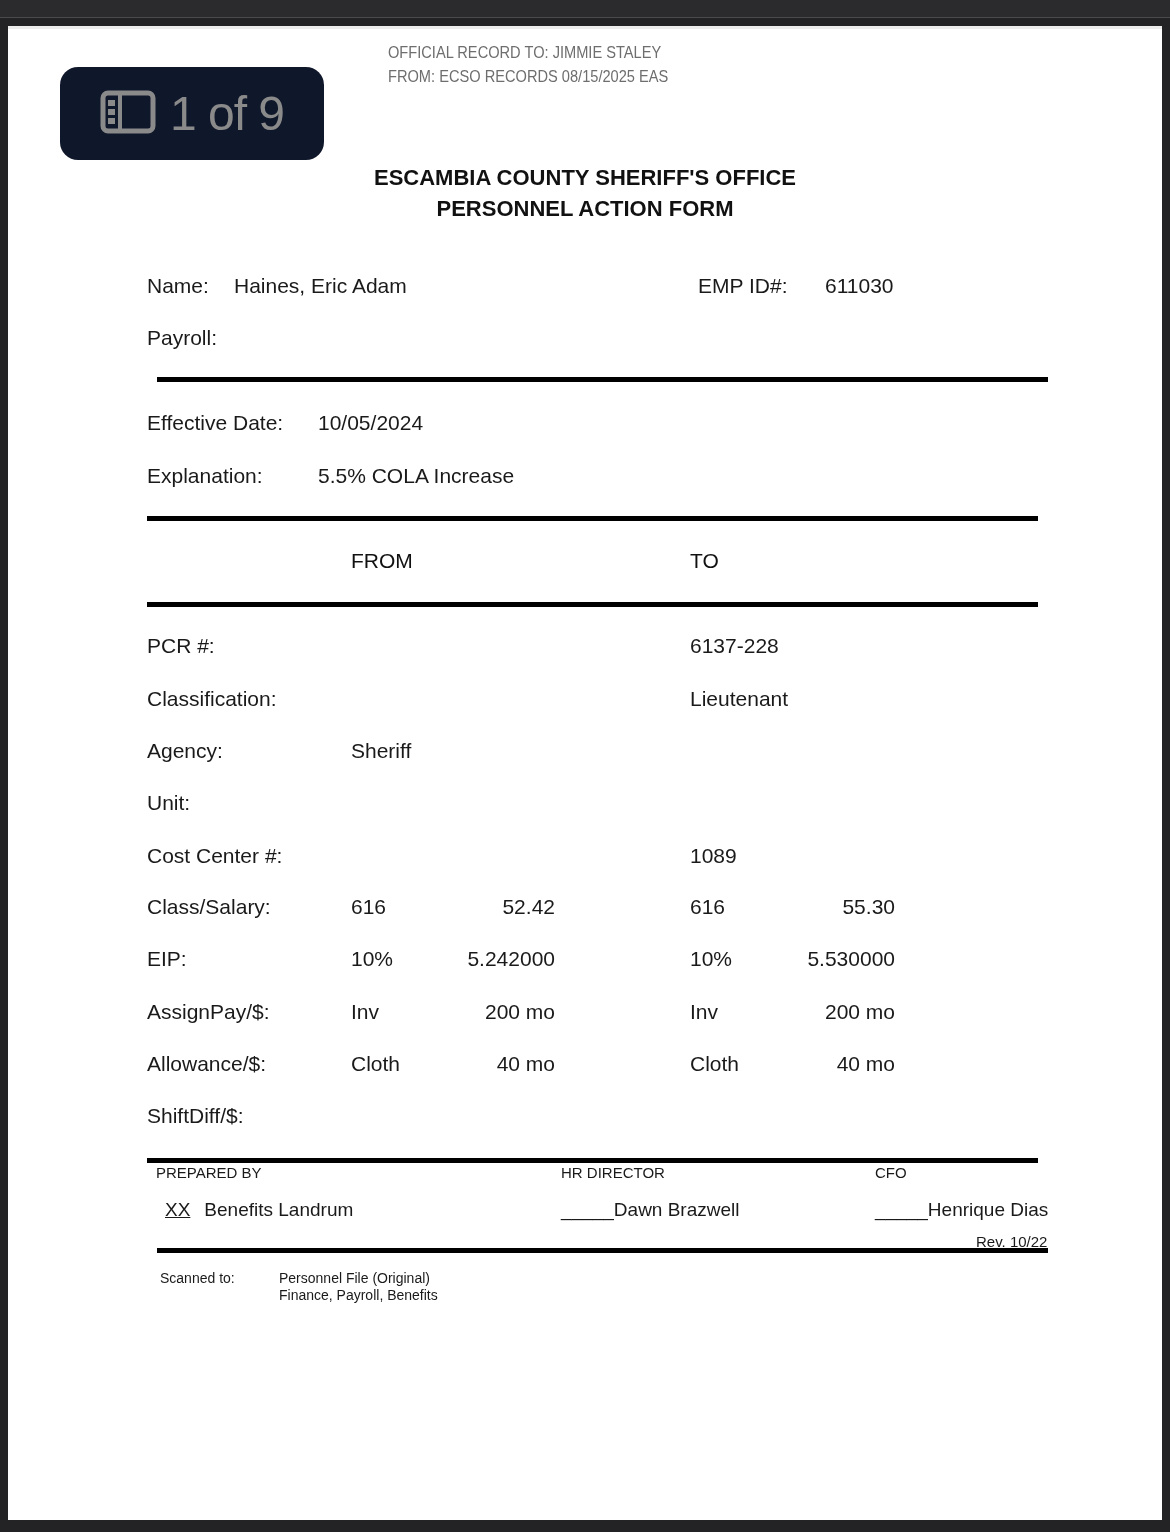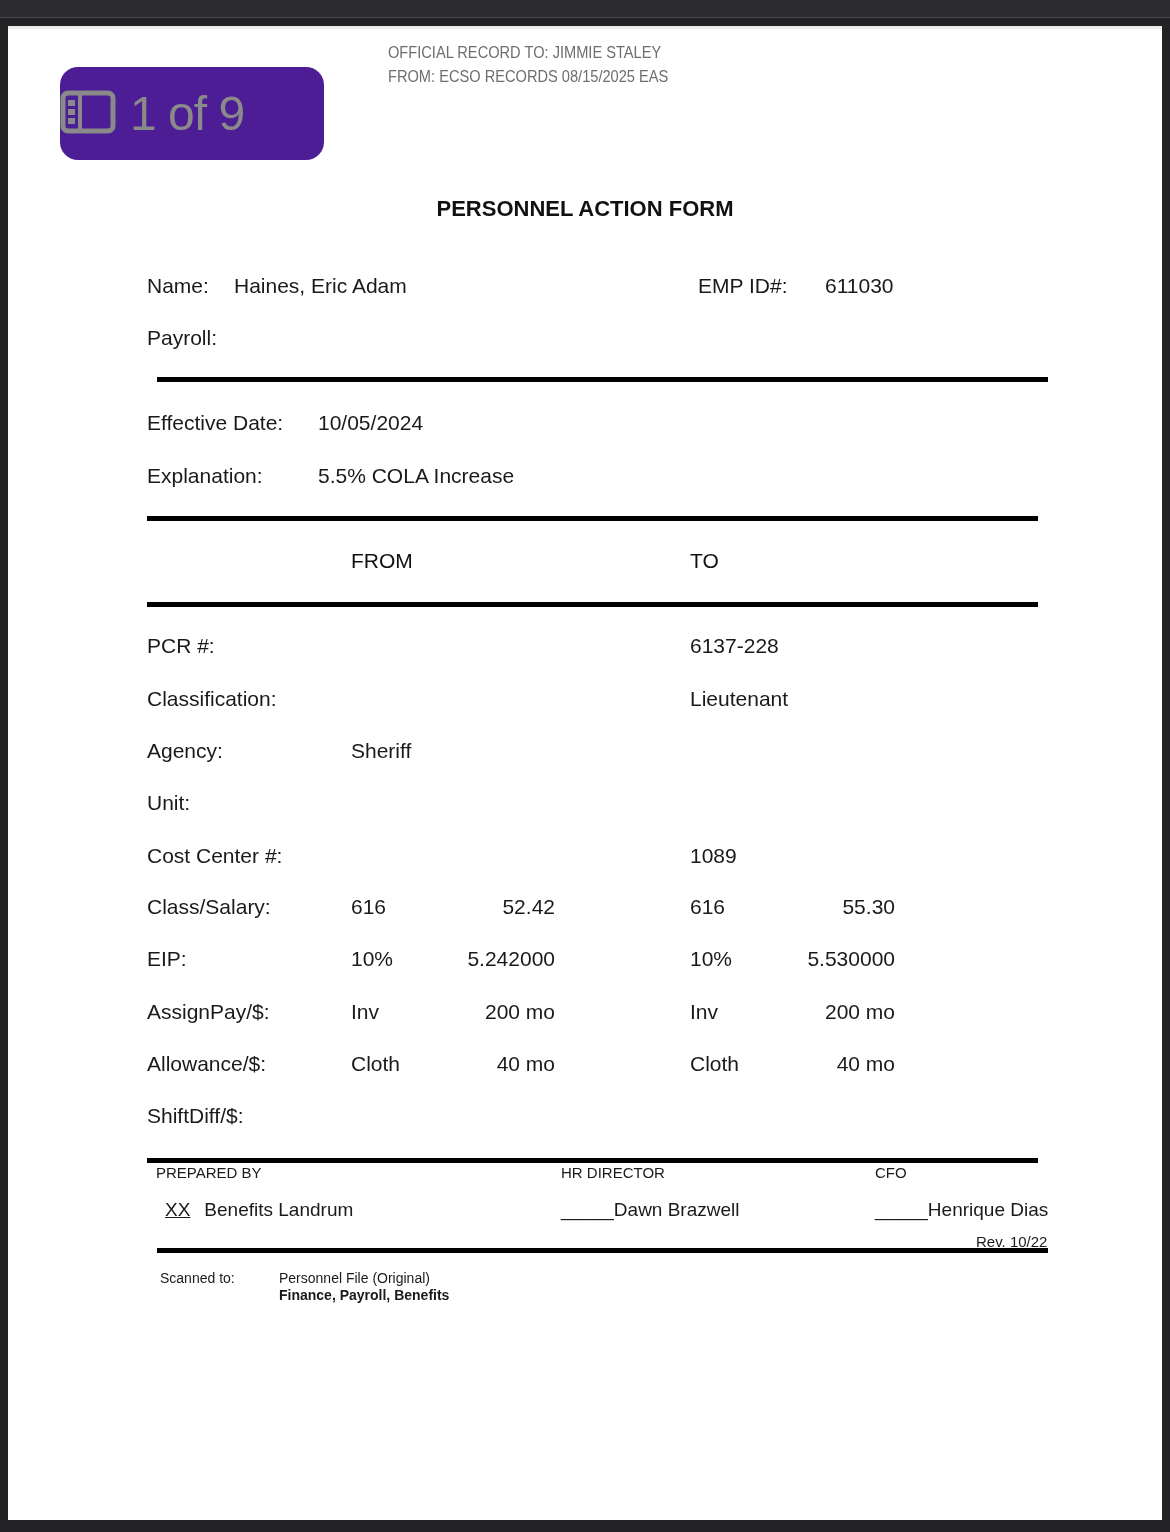--- a/index.html
+++ b/index.html
@@ -17,22 +17,22 @@
   }
   .page {
     position: absolute; left: 8px; top: 26px; width: 1154px; height: 1494px;
     background: #ffffff;
     border-top: 3px solid #ececec;
     box-sizing: border-box;
   }
   .abs { position: absolute; white-space: nowrap; }
   .badge {
     position: absolute; left: 52px; top: 38px; width: 264px; height: 93px;
-    background: #4c1d95; border-radius: 18px;
-    display: flex; align-items: center; gap: 14px;
+    background: #0f172a; border-radius: 18px;
+    display: flex; align-items: center; justify-content: center; gap: 14px;
   }
   .badge-text { font-size: 48px; color: #8a8a8a; font-weight: 500; letter-spacing: -1px; }
   .stamp { font-family: "Liberation Sans Narrow", "Liberation Sans", sans-serif; font-size: 17px; color: #6e6e6e; line-height: 24px; transform: scaleX(0.86); transform-origin: left top; }
   .title { font-weight: bold; font-size: 22px; color: #111; text-align: center; width: 1154px; left: 0; }
   .txt { font-size: 21px; color: #1a1a1a; }
   .hdr { font-size: 21px; color: #111; font-weight: normal; }
   .small { font-size: 15px; color: #1a1a1a; }
   .rule { position: absolute; height: 5px; background: #000; }
   .right { text-align: right; }
   .ul { text-decoration: underline; }
@@ -53,20 +53,21 @@
         <rect x="8" y="19" width="7" height="6" fill="#8a8a8a"></rect>
         <rect x="8" y="28" width="7" height="6" fill="#8a8a8a"></rect>
       </svg>
     </span>
     <span class="badge-text">1 of 9</span>
   </div>
 
   <div class="abs stamp" style="left:380px; top:12px;">OFFICIAL RECORD TO: JIMMIE STALEY</div>
   <div class="abs stamp" style="left:380px; top:36px;">FROM: ECSO RECORDS 08/15/2025 EAS</div>
 
+  <div class="abs title" style="top:136px;">ESCAMBIA COUNTY SHERIFF'S OFFICE</div>
   <div class="abs title" style="top:167px;">PERSONNEL ACTION FORM</div>
 
   <div class="abs txt" style="left:139px; top:245px;">Name:</div>
   <div class="abs txt" style="left:226px; top:245px;">Haines, Eric Adam</div>
   <div class="abs txt" style="left:690px; top:245px;">EMP ID#:</div>
   <div class="abs txt" style="left:817px; top:245px;">611030</div>
 
   <div class="abs txt" style="left:139px; top:297px;">Payroll:</div>
   <div class="abs txt" style="left:310px; top:297px;"></div>
 
@@ -170,16 +171,16 @@
     <span>_____</span><span>Dawn Brazwell</span>
   </div>
   <div class="abs" style="left:867px; top:1170px; font-size:19px; color:#1a1a1a;">
     <span>_____</span><span>Henrique Dias</span>
   </div>
 
   <div class="rule" style="left:149px; top:1219px; width:891px;"></div>
 
   <div class="abs small" style="left:152px; top:1241px; font-size:14px;">Scanned to:</div>
   <div class="abs small" style="left:271px; top:1241px; font-size:14px;">Personnel File (Original)</div>
-  <div class="abs small" style="left:271px; top:1258px; font-size:14px;font-weight:bold;">Finance, Payroll, Benefits</div>
+  <div class="abs small" style="left:271px; top:1258px; font-size:14px;">Finance, Payroll, Benefits</div>
   <div class="abs small" style="left:968px; top:1204px; font-size:15px;">Rev. 10/22</div>
 
 </div>
 
 </body></html>

